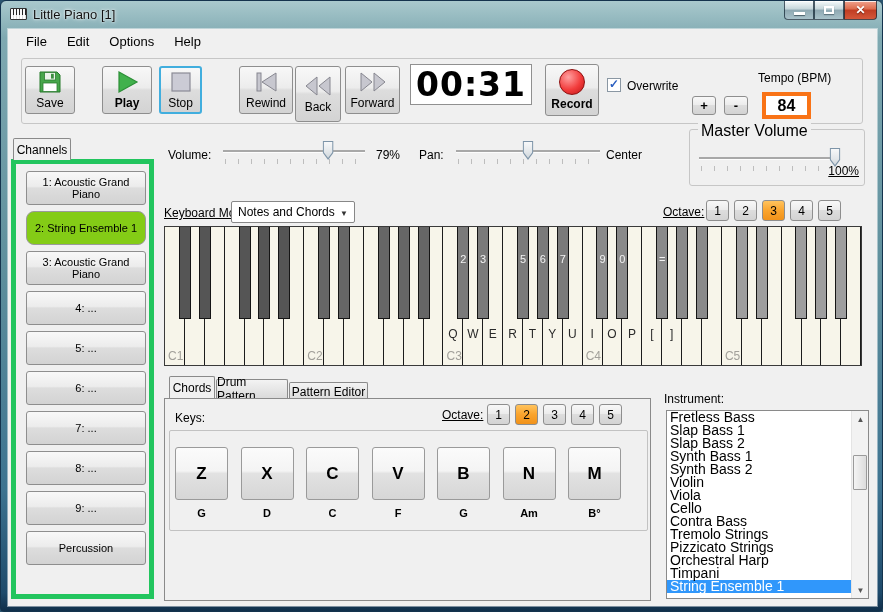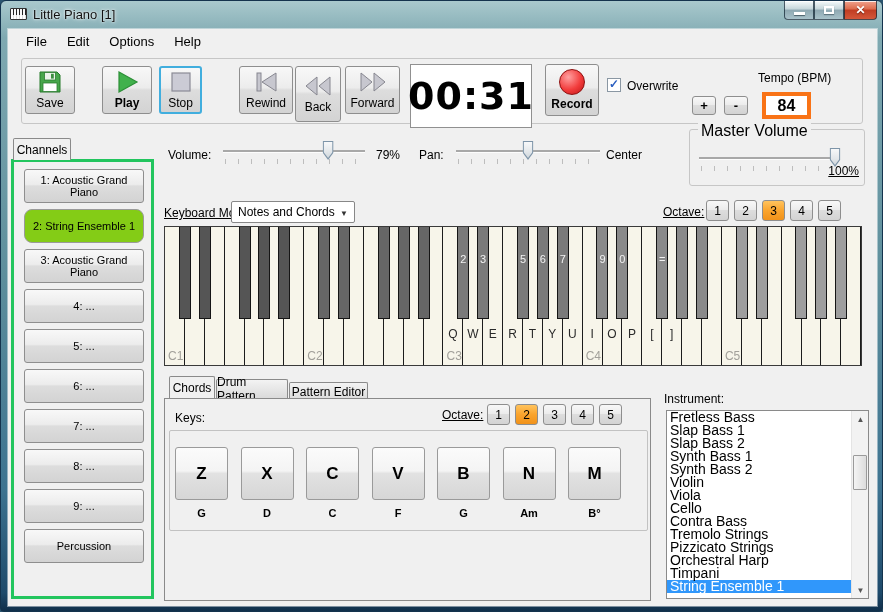--- a/index.html
+++ b/index.html
@@ -43,40 +43,40 @@
   .focus-ring { border:2px solid #41aede !important; }
   .smallbtn { position:absolute; width:24px; height:19px; font-weight:bold; font-size:13px;
     display:flex; align-items:center; justify-content:center;
     border:1px solid #8e8e8e; border-radius:3px;
     background: linear-gradient(180deg,#f8f8f8 0%,#ececec 45%,#dddddd 50%,#d3d3d3 100%); }
   .underline { text-decoration: underline; }
   
   .toolbar { position:absolute; left:13px; top:29px; width:842px; height:66px;
     border:1px solid #c6c6c6; border-radius:3px; }
   .toolbar .btn { position:absolute; }
-  .timer { position:absolute; left:388px; top:5px; width:122px; height:64px; background:#fff;
+  .timer { position:absolute; left:388px; top:5px; width:122px; height:41px; background:#fff;
     border:1px solid #909090; display:flex; align-items:center; justify-content:center;
-    font-family:"DejaVu Sans", sans-serif; font-weight:bold; font-size:38px; letter-spacing:1px; }
+    font-family:"DejaVu Sans", sans-serif; font-weight:bold; font-size:33px; letter-spacing:1px; }
   .rec-circle { width:26px; height:26px; border-radius:50%;
     background: radial-gradient(circle at 35% 30%, #ffa0a0 0%, #f23c3c 55%, #bd1414 100%);
     border:1px solid #8e0e0e; }
   .checkbox { position:absolute; left:585px; top:19px; width:14px; height:14px; background:#fff;
     border:1px solid #8a97a3; display:flex; align-items:center; justify-content:center; }
   .checkbox .mark { color:#2b5fc0; font-size:12px; font-weight:bold; line-height:1; margin-top:-2px; }
   .ow-label { position:absolute; left:605px; top:20px; }
   .tempo-label { position:absolute; left:736px; top:12px; }
   .tempo-value { position:absolute; left:740px; top:33px; width:49px; height:27px; background:#fff;
     border:4px solid #f97316; display:flex; align-items:center; justify-content:center;
     font-size:16px; font-weight:bold; }
   
   .chan-tab { position:absolute; left:5px; top:109px; width:58px; height:22px; z-index:2;
     border:1px solid #8a8a8a; border-bottom:none; border-radius:2px 2px 0 0; background:#f0f0f0;
     display:flex; align-items:center; justify-content:center; font-size:12px; }
   .chan-panel { position:absolute; left:3px; top:130px; width:143px; height:440px;
-    border:3px solid #22c55e; background:#f0f0f0; }
+    border:5px solid #22c55e; background:#f0f0f0; }
   .chan-list { position:absolute; left:10px; top:7px; width:120px; display:flex; flex-direction:column; gap:6px; }
   .chan-btn { height:34px; display:flex; align-items:center; justify-content:center; text-align:center;
     font-size:11px; line-height:12px; padding:2px 6px;
     border:1px solid #8e8e8e; border-radius:3px;
     background: linear-gradient(180deg,#f8f8f8 0%,#ececec 45%,#dddddd 50%,#d3d3d3 100%); }
   .chan-btn.sel { background:#84cc16; border:1px solid #9a9a9a; border-radius:8px; }
   
   .slider { position:absolute; height:24px; }
   .slider .track { position:absolute; left:0; right:0; top:9px; height:2px; background:#a8a8a8;
     box-shadow:0 1px 0 #fdfdfd; }

